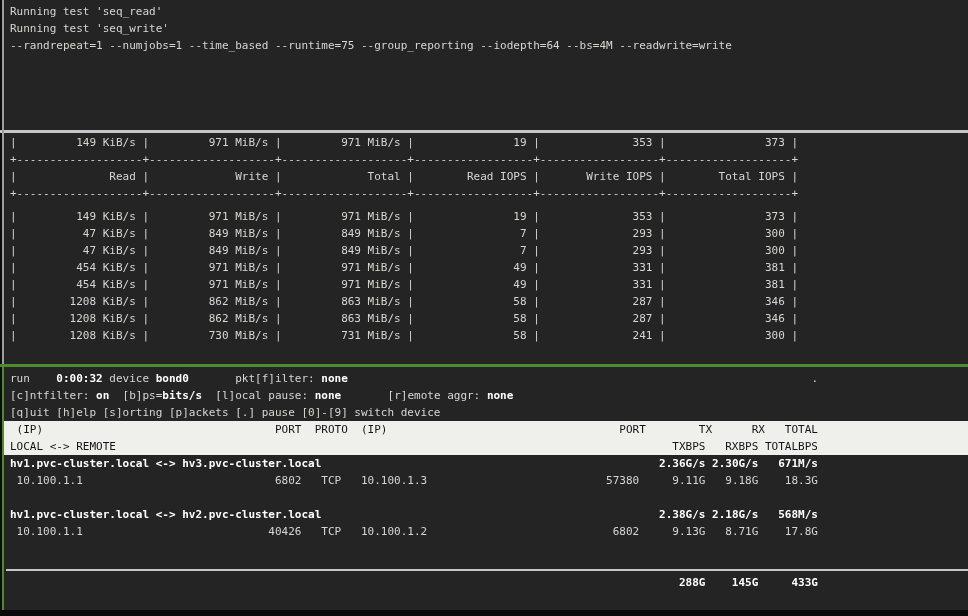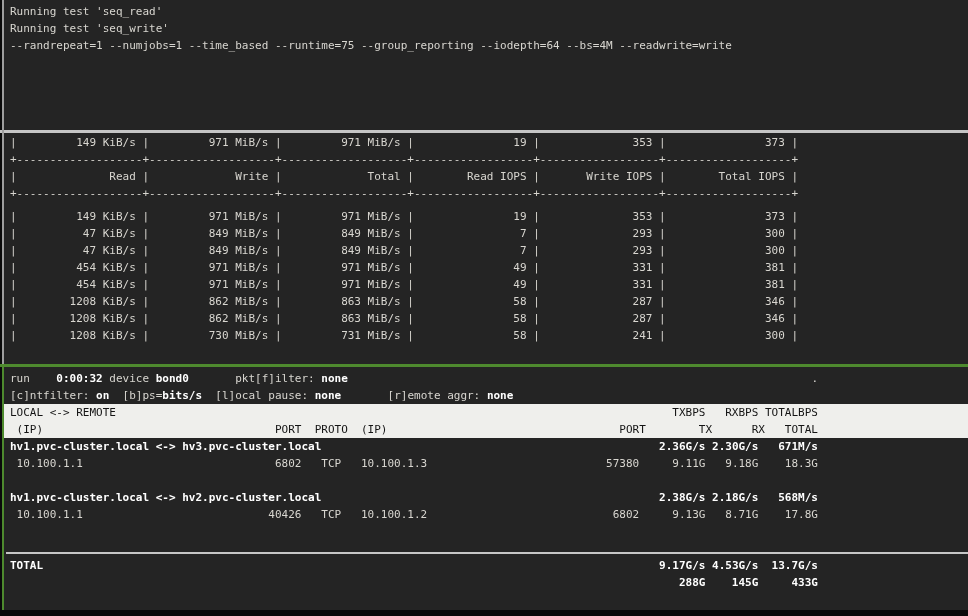--- a/index.html
+++ b/index.html
@@ -46,28 +46,28 @@
         <div class="line">|         454 KiB/s |         971 MiB/s |         971 MiB/s |               49 |              331 |               381 |</div>
         <div class="line">|        1208 KiB/s |         862 MiB/s |         863 MiB/s |               58 |              287 |               346 |</div>
         <div class="line">|        1208 KiB/s |         862 MiB/s |         863 MiB/s |               58 |              287 |               346 |</div>
         <div class="line">|        1208 KiB/s |         730 MiB/s |         731 MiB/s |               58 |              241 |               300 |</div>
       </div>
     </div>
   <div id="divider2"></div>
   <div class="pane" id="pane-net">
       <div class="line"><span>run    </span><b>0:00:32</b><span> device </span><b>bond0</b><span>       pkt[f]ilter: </span><b>none</b><span>                                                                      </span><span>.</span></div>
       <div class="line"><span>[c]ntfilter: </span><b>on</b><span>  [b]ps=</span><b>bits/s</b><span>  [l]ocal pause: </span><b>none</b><span>       [r]emote aggr: </span><b>none</b></div>
+      <div class="line"><span>[q]uit [h]elp [s]orting [p]ackets [.] pause [0]-[9] switch device</span></div>
+      <div class="line hdr"><span> (IP)                                   PORT  PROTO  (IP)</span><span>                                   </span><span>PORT        TX      RX   TOTAL</span></div>
       <div class="line hdr"><span>LOCAL &lt;-&gt; REMOTE</span><span>                                                                                    </span><span>TXBPS   RXBPS TOTALBPS</span></div>
-      <div class="line hdr"><span> (IP)                                   PORT  PROTO  (IP)</span><span>                                   </span><span>PORT        TX      RX   TOTAL</span></div>
       <div class="line conn"><span>hv1.pvc-cluster.local &lt;-&gt; hv3.pvc-cluster.local</span><span>                                                   </span><span>2.36G/s 2.30G/s   671M/s</span></div>
       <div class="line"><span> 10.100.1.1                             6802   TCP   10.100.1.3</span><span>                           </span><span>57380     9.11G   9.18G    18.3G</span></div>
       <div class="line"></div>
       <div class="line conn"><span>hv1.pvc-cluster.local &lt;-&gt; hv2.pvc-cluster.local</span><span>                                                   </span><span>2.38G/s 2.18G/s   568M/s</span></div>
       <div class="line"><span> 10.100.1.1                            40426   TCP   10.100.1.2</span><span>                            </span><span>6802     9.13G   8.71G    17.8G</span></div>
       <div class="line"></div>
       <div class="hrline"></div>
-      <div class="line total"><span>TOTAL</span><span>                                                                                             </span><span>9.17G/s 4.53G/s  13.7G/s</span></div>
       <div class="line total"><span>                                                                                                     </span><span>288G    145G     433G</span></div>
     </div>
   <div id="vline-top"></div>
   <div id="vline-bottom"></div>
   <div id="bottom-strip"></div>
 </div>
 
 </body></html>

